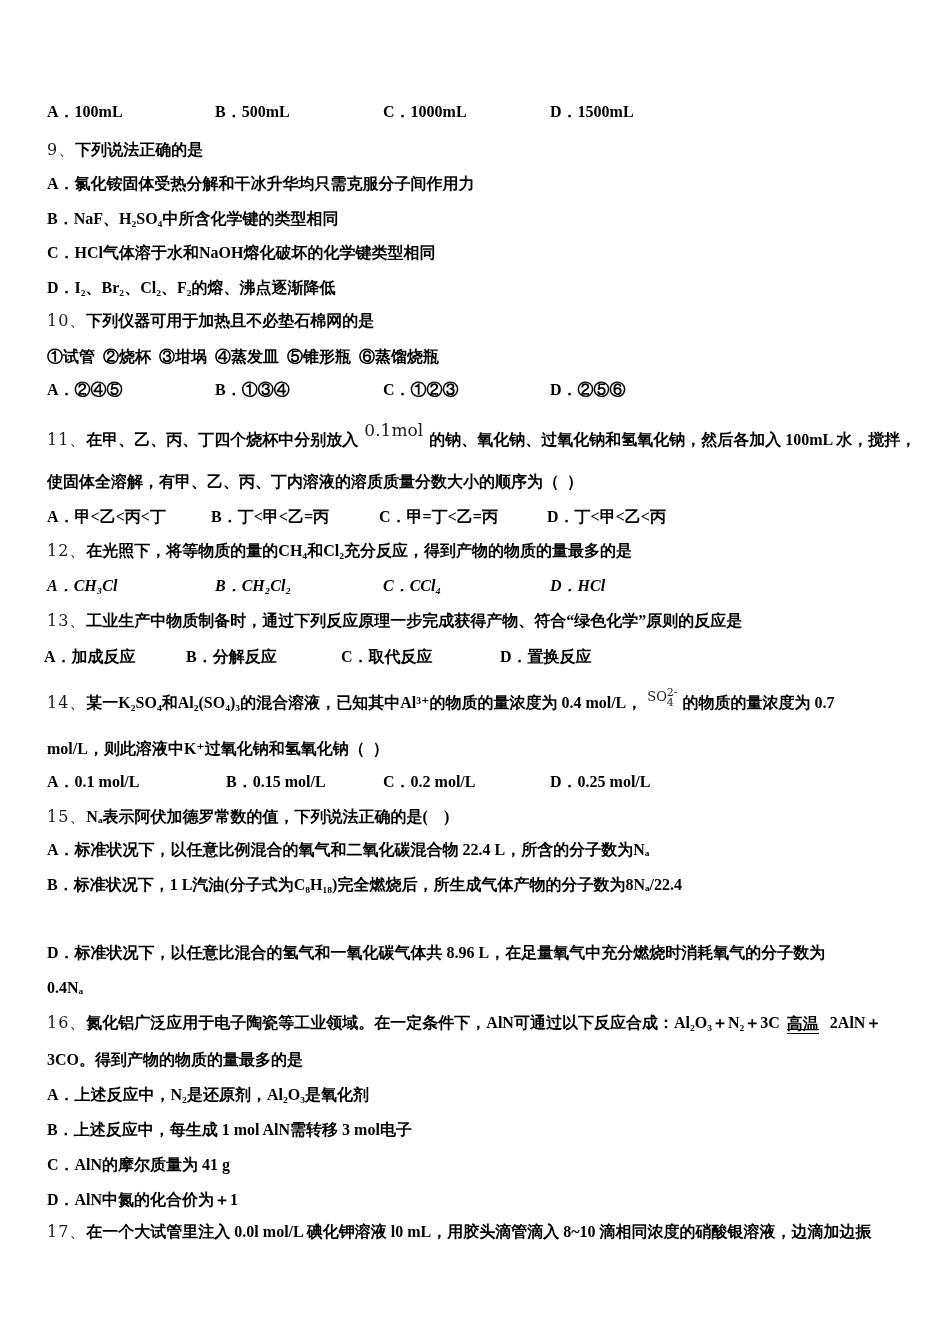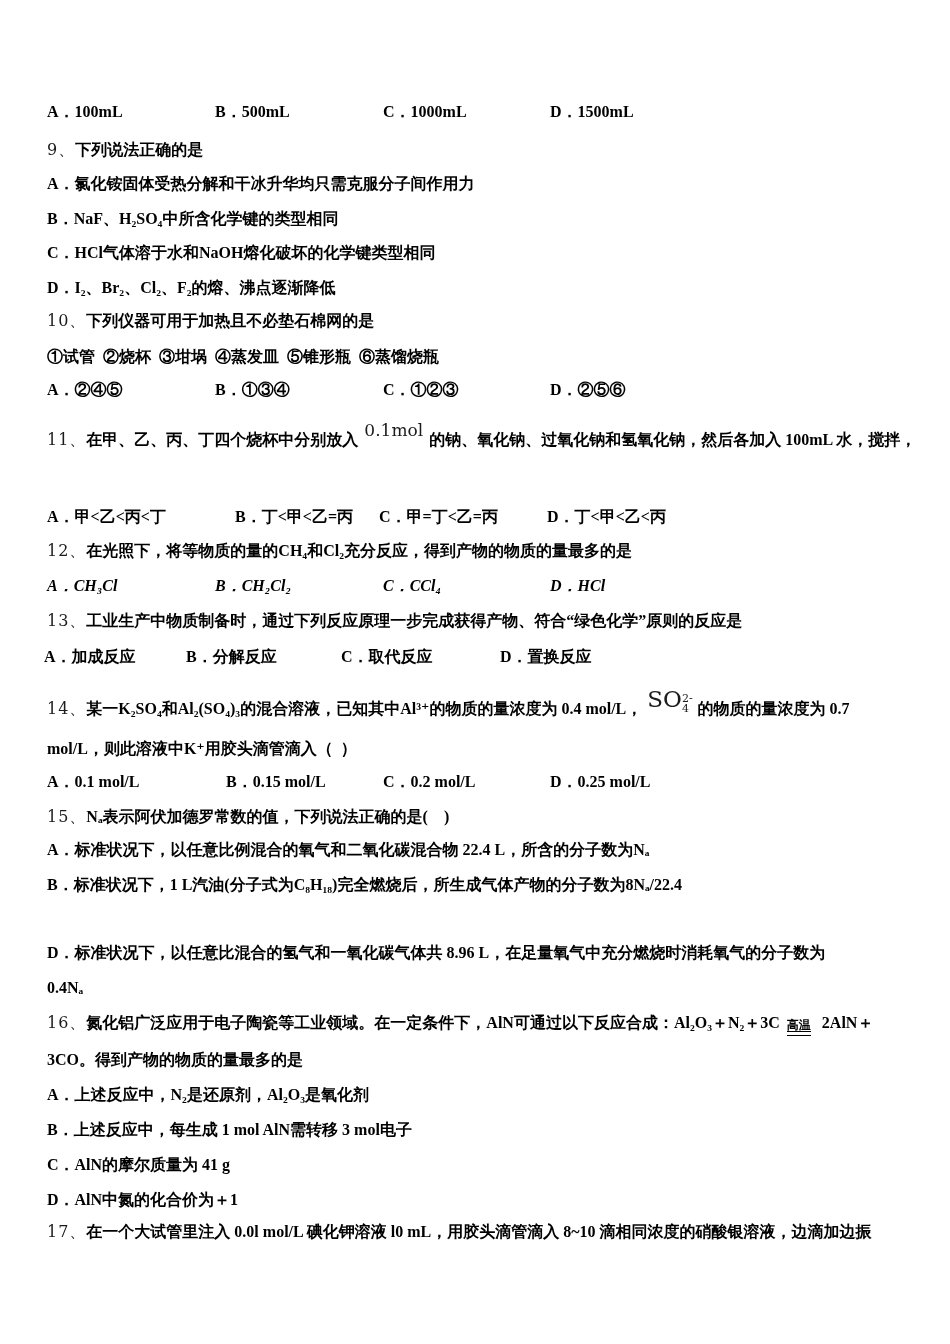--- a/index.html
+++ b/index.html
@@ -40,40 +40,40 @@
   .stk {
     display:inline-block;
     font-weight:400;
     font-family:"DejaVu Serif","Liberation Serif",serif;
     color:#1b1b1b;
     vertical-align:7px;
     margin:0 5px;
     letter-spacing:0;
     line-height:normal;
   }
-  .stk-base { font-size:23px; }
+  .stk-base { font-size:13px; }
   .stk-col {
     display:inline-block;
     vertical-align:-5px;
     font-size:11px;
     line-height:10px;
     text-align:left;
   }
   .stk-col span { display:block; }
   .hw {
     display:inline-block;
     vertical-align:-1px;
     margin:0 4px;
     text-align:center;
     line-height:normal;
     padding:0 3px;
   }
   .hw-label {
     display:block;
-    font-size:12px;
+    font-size:16px;
     line-height:11px;
     letter-spacing:0;
   }
   .hw-line {
     display:block;
     height:3px;
     border-top:1px solid #000;
     border-bottom:1px solid #000;
   }
 </style>
@@ -84,27 +84,28 @@
     <div class="line opt-row" style="top: 100px;"><span class="opt" style="left: 47px;"><span class="t">A．100mL</span></span><span class="opt" style="left: 215px;"><span class="t">B．500mL</span></span><span class="opt" style="left: 383px;"><span class="t">C．1000mL</span></span><span class="opt" style="left: 550px;"><span class="t">D．1500mL</span></span></div>
     <div class="line" style="top: 138px; left: 47px;"><span class="qnum">9、</span><span class="t">下列说法正确的是</span></div>
     <div class="line" style="top: 172px; left: 47px;"><span class="t">A．氯化铵固体受热分解和干冰升华均只需克服分子间作用力</span></div>
     <div class="line" style="top: 207px; left: 47px;"><span class="t">B．NaF、H₂SO₄中所含化学键的类型相同</span></div>
     <div class="line" style="top: 276px; left: 47px;"><span class="t">D．I₂、Br₂、Cl₂、F₂的熔、沸点逐渐降低</span></div>
     <div class="line" style="top: 241px; left: 47px;"><span class="t">C．HCl气体溶于水和NaOH熔化破坏的化学键类型相同</span></div>
     <div class="line" style="top: 309px; left: 47px;"><span class="qnum">10、</span><span class="t">下列仪器可用于加热且不必垫石棉网的是</span></div>
     <div class="line" style="top: 345px; left: 47px;"><span class="t">①试管  ②烧杯  ③坩埚  ④蒸发皿  ⑤锥形瓶  ⑥蒸馏烧瓶</span></div>
     <div class="line opt-row" style="top: 378px;"><span class="opt" style="left: 47px;"><span class="t">A．②④⑤</span></span><span class="opt" style="left: 215px;"><span class="t">B．①③④</span></span><span class="opt" style="left: 383px;"><span class="t">C．①②③</span></span><span class="opt" style="left: 550px;"><span class="t">D．②⑤⑥</span></span></div>
     <div class="line" style="top: 418px; left: 47px;"><span class="qnum">11、</span><span class="t">在甲、乙、丙、丁四个烧杯中分别放入</span><span class="raised">0.1mol</span><span class="t">的钠、氧化钠、过氧化钠和氢氧化钠，然后各加入 100mL 水，搅拌，</span></div>
-    <div class="line opt-row" style="top: 505px;"><span class="opt" style="left: 47px;"><span class="t">A．甲&lt;乙&lt;丙&lt;丁</span></span><span class="opt" style="left: 211px; margin-left: 24px;"><span class="t">B．丁&lt;甲&lt;乙=丙</span></span><span class="opt" style="left: 379px;"><span class="t">C．甲=丁&lt;乙=丙</span></span><span class="opt" style="left: 547px;"><span class="t">D．丁&lt;甲&lt;乙&lt;丙</span></span></div>
+    <div class="line" style="top: 470px; left: 47px;"><span class="t">使固体全溶解，有甲、乙、丙、丁内溶液的溶质质量分数大小的顺序为（  ）</span></div>
+    <div class="line opt-row" style="top: 505px;"><span class="opt" style="left: 47px;"><span class="t">A．甲&lt;乙&lt;丙&lt;丁</span></span><span class="opt" style="left: 211px;"><span class="t">B．丁&lt;甲&lt;乙=丙</span></span><span class="opt" style="left: 379px;"><span class="t">C．甲=丁&lt;乙=丙</span></span><span class="opt" style="left: 547px;"><span class="t">D．丁&lt;甲&lt;乙&lt;丙</span></span></div>
     <div class="line" style="top: 539px; left: 47px;"><span class="qnum">12、</span><span class="t">在光照下，将等物质的量的CH₄和Cl₂充分反应，得到产物的物质的量最多的是</span></div>
     <div class="line opt-row" style="top: 574px; font-style: italic;"><span class="opt" style="left: 47px;"><span class="t">A．CH₃Cl</span></span><span class="opt" style="left: 215px;"><span class="t">B．CH₂Cl₂</span></span><span class="opt" style="left: 383px;"><span class="t">C．CCl₄</span></span><span class="opt" style="left: 550px;"><span class="t">D．HCl</span></span></div>
     <div class="line" style="top: 609px; left: 47px; text-align: right;"><span class="qnum">13、</span><span class="t">工业生产中物质制备时，通过下列反应原理一步完成获得产物、符合“绿色化学”原则的反应是</span></div>
     <div class="line opt-row" style="top: 645px;"><span class="opt" style="left: 44px;"><span class="t">A．加成反应</span></span><span class="opt" style="left: 186px;"><span class="t">B．分解反应</span></span><span class="opt" style="left: 341px;"><span class="t">C．取代反应</span></span><span class="opt" style="left: 500px;"><span class="t">D．置换反应</span></span></div>
     <div class="line" style="top: 686px; left: 47px;"><span class="qnum">14、</span><span class="t">某一K₂SO₄和Al₂(SO₄)₃的混合溶液，已知其中Al³⁺的物质的量浓度为 0.4 mol/L，</span><span class="stk"><span class="stk-base">SO</span><span class="stk-col"><span>2-</span><span>4</span></span></span><span class="t">的物质的量浓度为 0.7</span></div>
-    <div class="line" style="top: 737px; left: 47px;"><span class="t">mol/L，则此溶液中K⁺用胶头滴管滴入（  ）</span></div>
+    <div class="line" style="top: 737px; left: 47px;"><span class="t">mol/L，则此溶液中K⁺过氧化钠和氢氧化钠（  ）</span></div>
     <div class="line opt-row" style="top: 770px;"><span class="opt" style="left: 47px;"><span class="t">A．0.1 mol/L</span></span><span class="opt" style="left: 226px;"><span class="t">B．0.15 mol/L</span></span><span class="opt" style="left: 383px;"><span class="t">C．0.2 mol/L</span></span><span class="opt" style="left: 550px;"><span class="t">D．0.25 mol/L</span></span></div>
     <div class="line" style="top: 805px; left: 47px;"><span class="qnum">15、</span><span class="t">Nₐ表示阿伏加德罗常数的值，下列说法正确的是(    )</span></div>
     <div class="line" style="top: 838px; left: 47px;"><span class="t">A．标准状况下，以任意比例混合的氧气和二氧化碳混合物 22.4 L，所含的分子数为Nₐ</span></div>
     <div class="line" style="top: 873px; left: 47px;"><span class="t">B．标准状况下，1 L汽油(分子式为C₈H₁₈)完全燃烧后，所生成气体产物的分子数为8Nₐ/22.4</span></div>
     <div class="line" style="top: 941px; left: 47px;"><span class="t">D．标准状况下，以任意比混合的氢气和一氧化碳气体共 8.96 L，在足量氧气中充分燃烧时消耗氧气的分子数为</span></div>
     <div class="line" style="top: 976px; left: 47px;"><span class="t">0.4Nₐ</span></div>
     <div class="line" style="top: 1011px; left: 47px;"><span class="qnum">16、</span><span class="t">氮化铝广泛应用于电子陶瓷等工业领域。在一定条件下，AlN可通过以下反应合成：Al₂O₃＋N₂＋3C</span><span class="hw"><span class="hw-label">高温</span><span class="hw-line"></span></span><span class="t"> 2AlN＋</span></div>
     <div class="line" style="top: 1048px; left: 47px;"><span class="t">3CO。得到产物的物质的量最多的是</span></div>
     <div class="line" style="top: 1083px; left: 47px;"><span class="t">A．上述反应中，N₂是还原剂，Al₂O₃是氧化剂</span></div>
     <div class="line" style="top: 1118px; left: 47px;"><span class="t">B．上述反应中，每生成 1 mol AlN需转移 3 mol电子</span></div>

